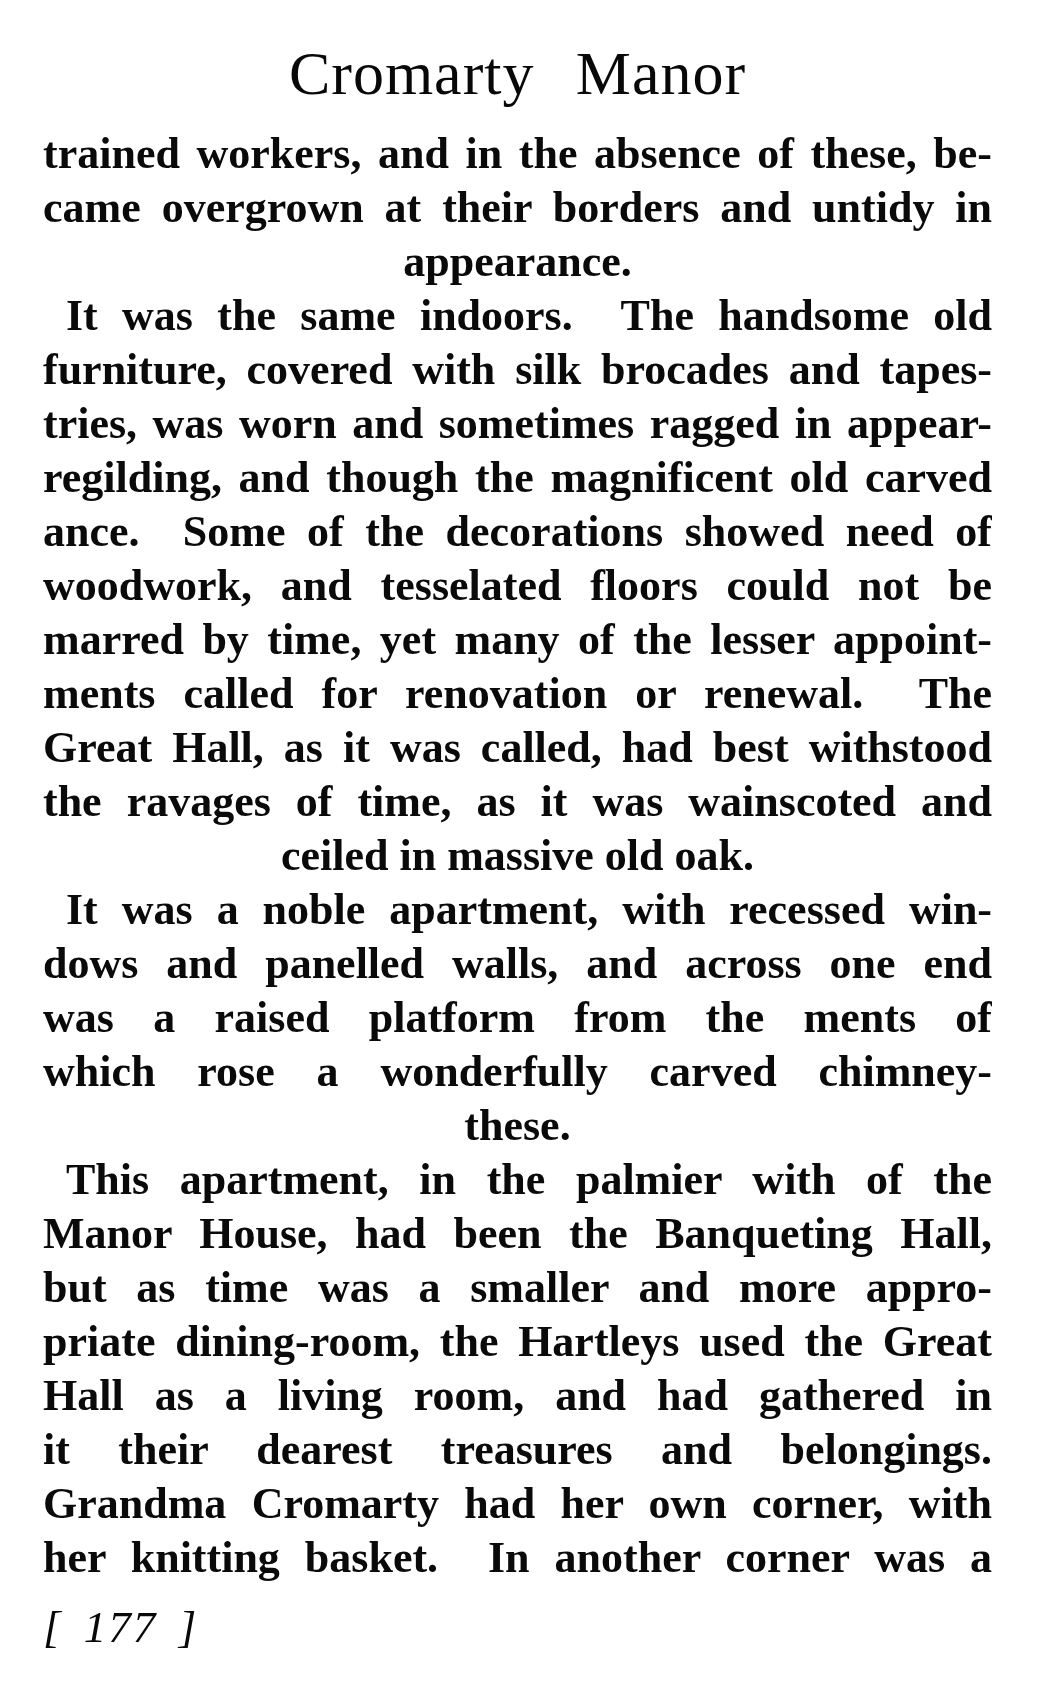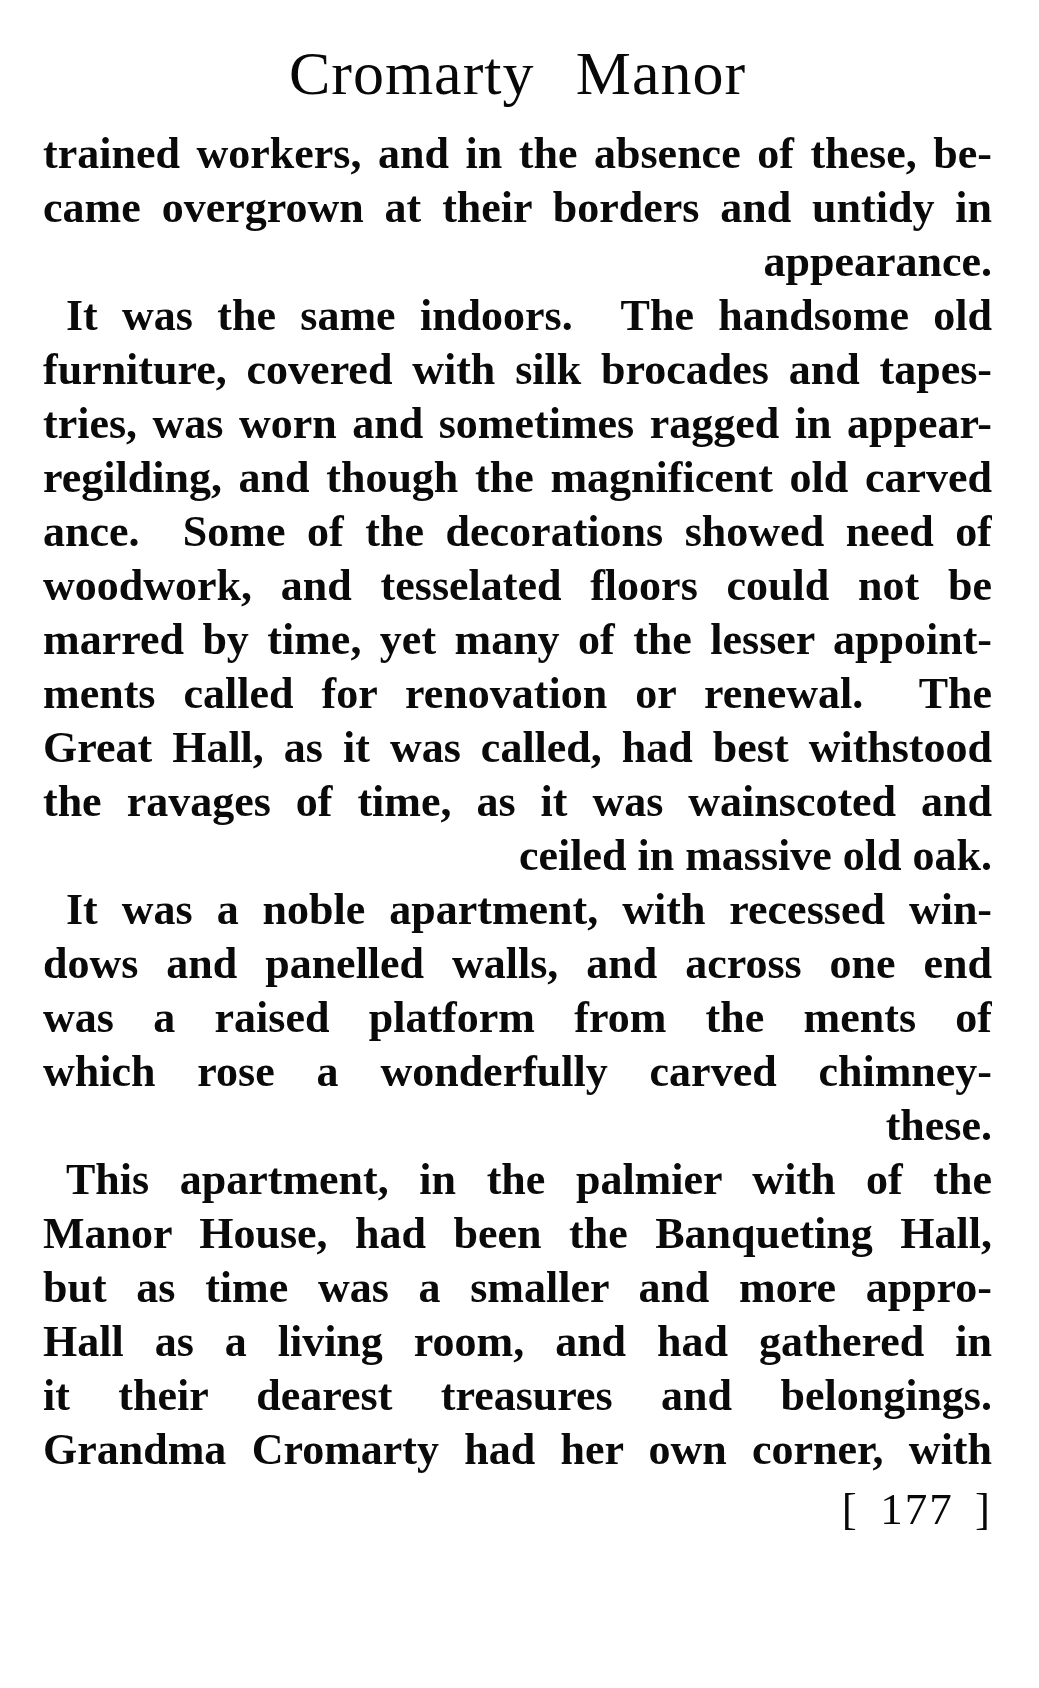--- a/index.html
+++ b/index.html
@@ -38,34 +38,35 @@
     height: 54px;
     overflow: hidden;
   }
   
   .line.j {
     text-align: justify;
     text-align-last: justify;
   }
   
   .line.end {
-    text-align: right;
+    text-align: center;
   }
   
   .line.indent {
     padding-left: 23px;
   }
   .page-number {
-    margin-top: 8px;
-    text-align: right;
+    margin-top: 18px;
+    text-align: left;
     font-size: 45px;
     line-height: 1.1;
     letter-spacing: 2px;
     word-spacing: 0.18em;
     color: #080808;
+    font-style: italic;
   }
 </style>
 </head>
 <body>
 
 <div class="page">
 
   <h1 class="title">Cromarty Manor</h1>
 
   <div class="body-text">
@@ -84,20 +85,22 @@
     <div class="line j">the ravages of time, as it was wainscoted and</div>
     <div class="line end">ceiled in massive old oak.</div>
     <div class="line j indent">It was a noble apartment, with recessed win-</div>
     <div class="line j">dows and panelled walls, and across one end</div>
     <div class="line j">was a raised platform from the ments of</div>
     <div class="line j">which rose a wonderfully carved chimney-</div>
     <div class="line end">these.</div>
     <div class="line j indent">This apartment, in the palmier with of the</div>
     <div class="line j">Manor House, had been the Banqueting Hall,</div>
     <div class="line j">but as time was a smaller and more appro-</div>
+    <div class="line j">priate dining-room, the Hartleys used the Great</div>
     <div class="line j">Hall as a living room, and had gathered in</div>
     <div class="line j">it their dearest treasures and belongings.</div>
     <div class="line j">Grandma Cromarty had her own corner, with</div>
+    <div class="line j">her knitting basket.&nbsp; In another corner was a</div>
   </div>
 
   <div class="page-number">[ 177 ]</div>
 
 </div>
 
 </body></html>

